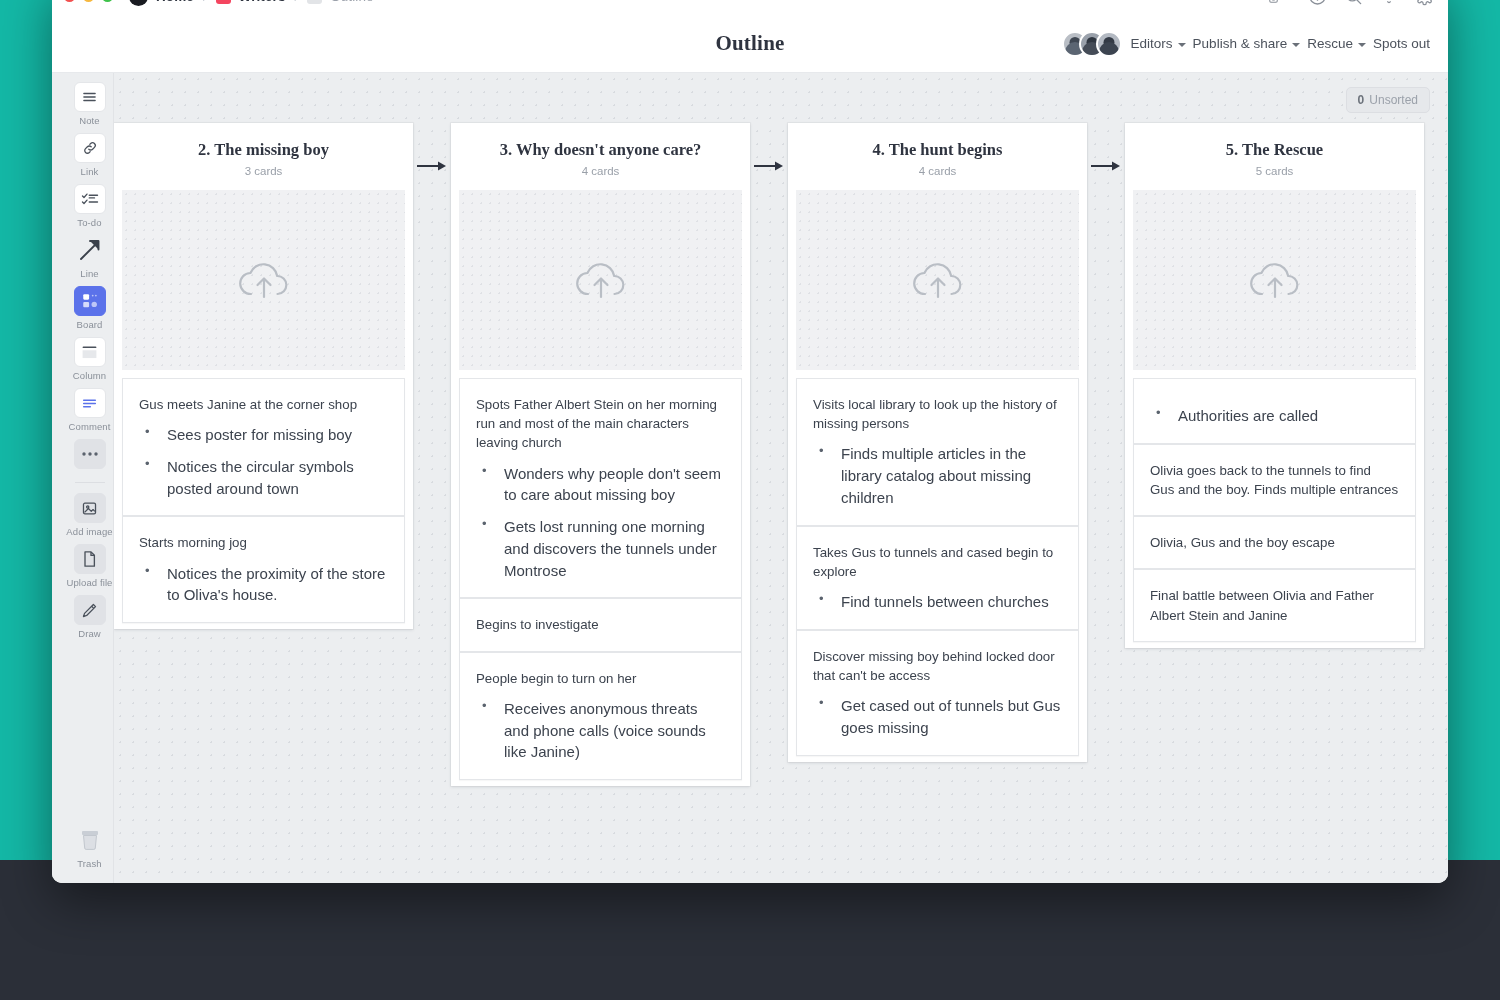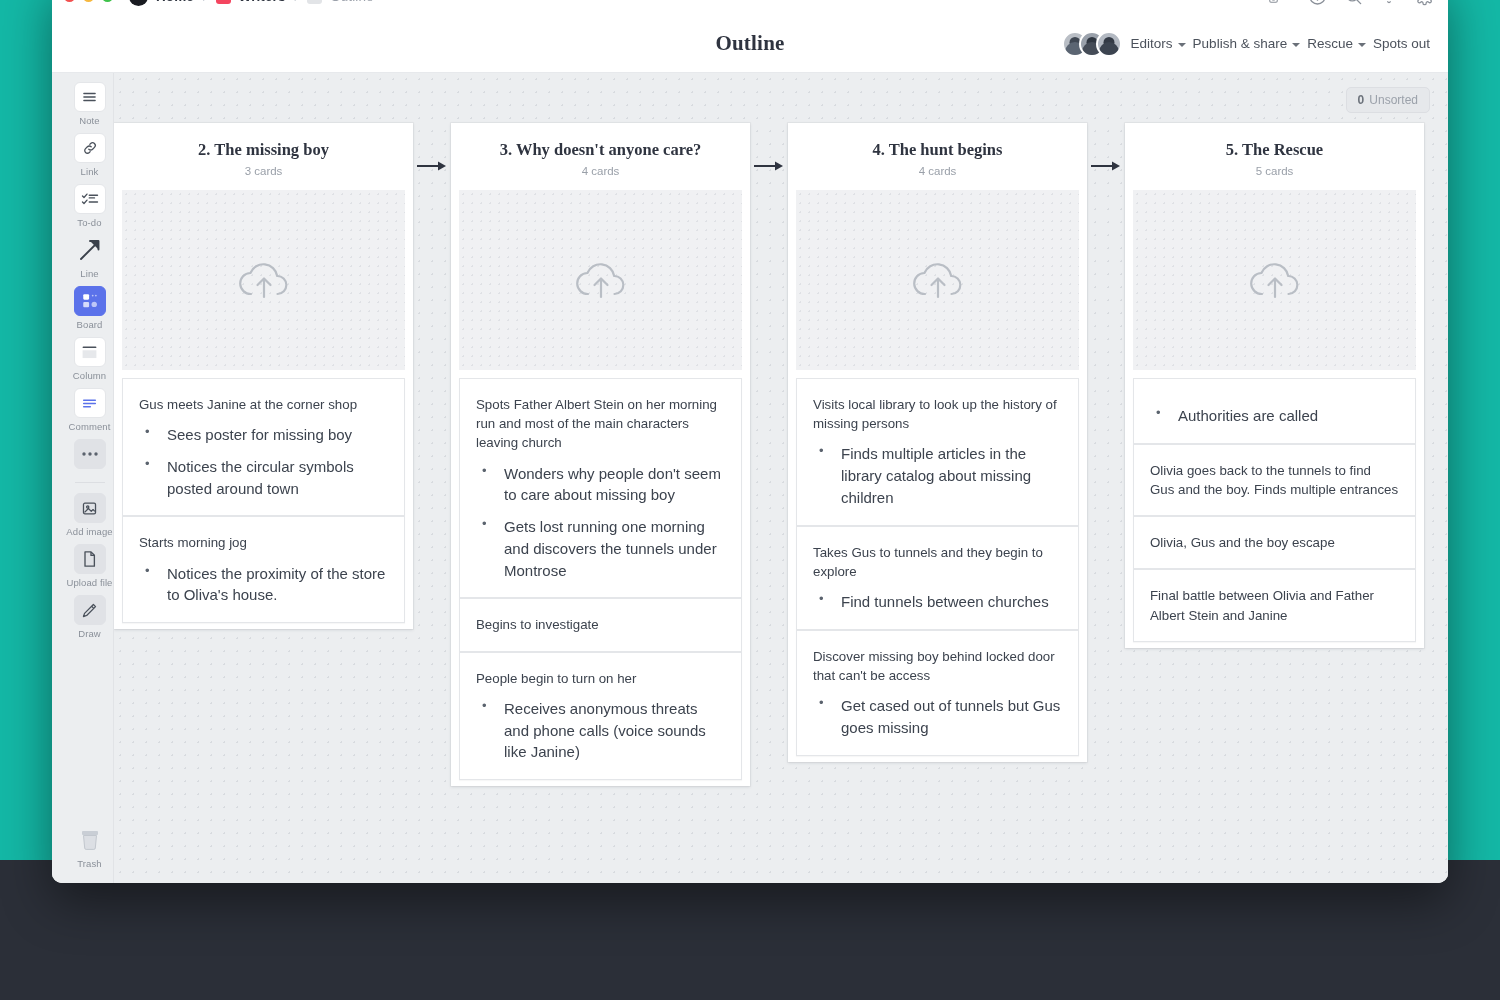--- a/index.html
+++ b/index.html
@@ -525,21 +525,21 @@
               </svg>
             </div>
             <div class="cards">
               <div class="card">
                 <div class="card-title">Visits local library to look up the history of missing persons</div>
                 <ul class="card-bullets">
                   <li>Finds multiple articles in the library catalog about missing children</li>
                 </ul>
               </div>
               <div class="card">
-                <div class="card-title">Takes Gus to tunnels and they begin to explore</div>
+                <div class="card-title">Takes Gus to tunnels and cased begin to explore</div>
                 <ul class="card-bullets">
                   <li>Find tunnels between churches</li>
                 </ul>
               </div>
               <div class="card">
                 <div class="card-title">Discover missing boy behind locked door that can't be access</div>
                 <ul class="card-bullets">
                   <li>Get cased out of tunnels but Gus goes missing</li>
                 </ul>
               </div>

